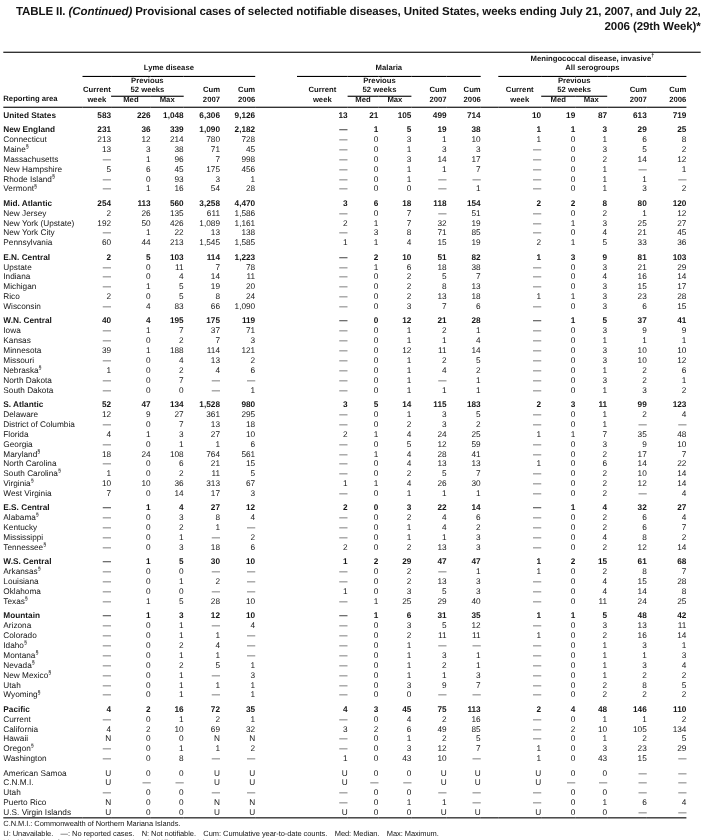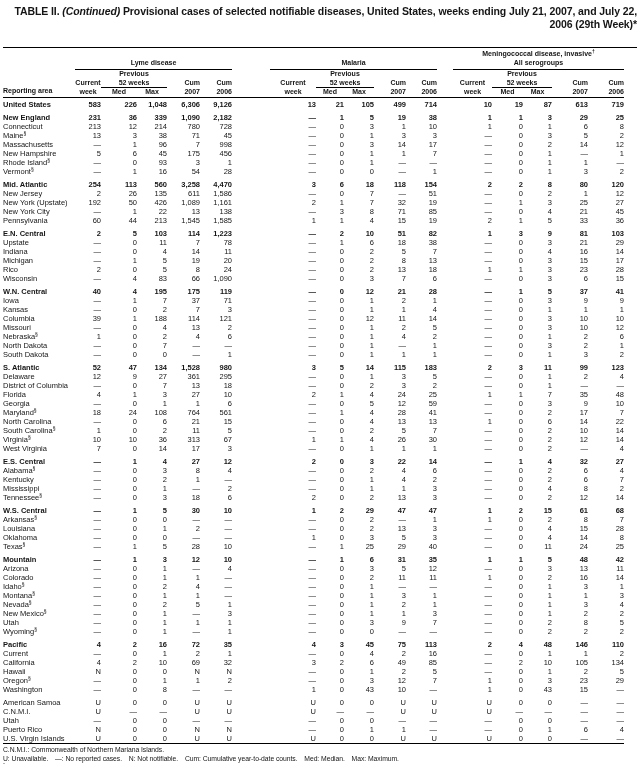--- a/index.html
+++ b/index.html
@@ -592,21 +592,21 @@
         <td class="num">1</td>
         <td class="num">4</td>
         <td></td>
         <td class="num">—</td>
         <td class="num">0</td>
         <td class="num">1</td>
         <td class="num">1</td>
         <td class="num">1</td>
       </tr>
       <tr>
-        <td class="area">Columbia</td>
+        <td class="area">Minnesota</td>
         <td class="num">39</td>
         <td class="num">1</td>
         <td class="num">188</td>
         <td class="num">114</td>
         <td class="num">121</td>
         <td></td>
         <td class="num">—</td>
         <td class="num">0</td>
         <td class="num">12</td>
         <td class="num">11</td>

